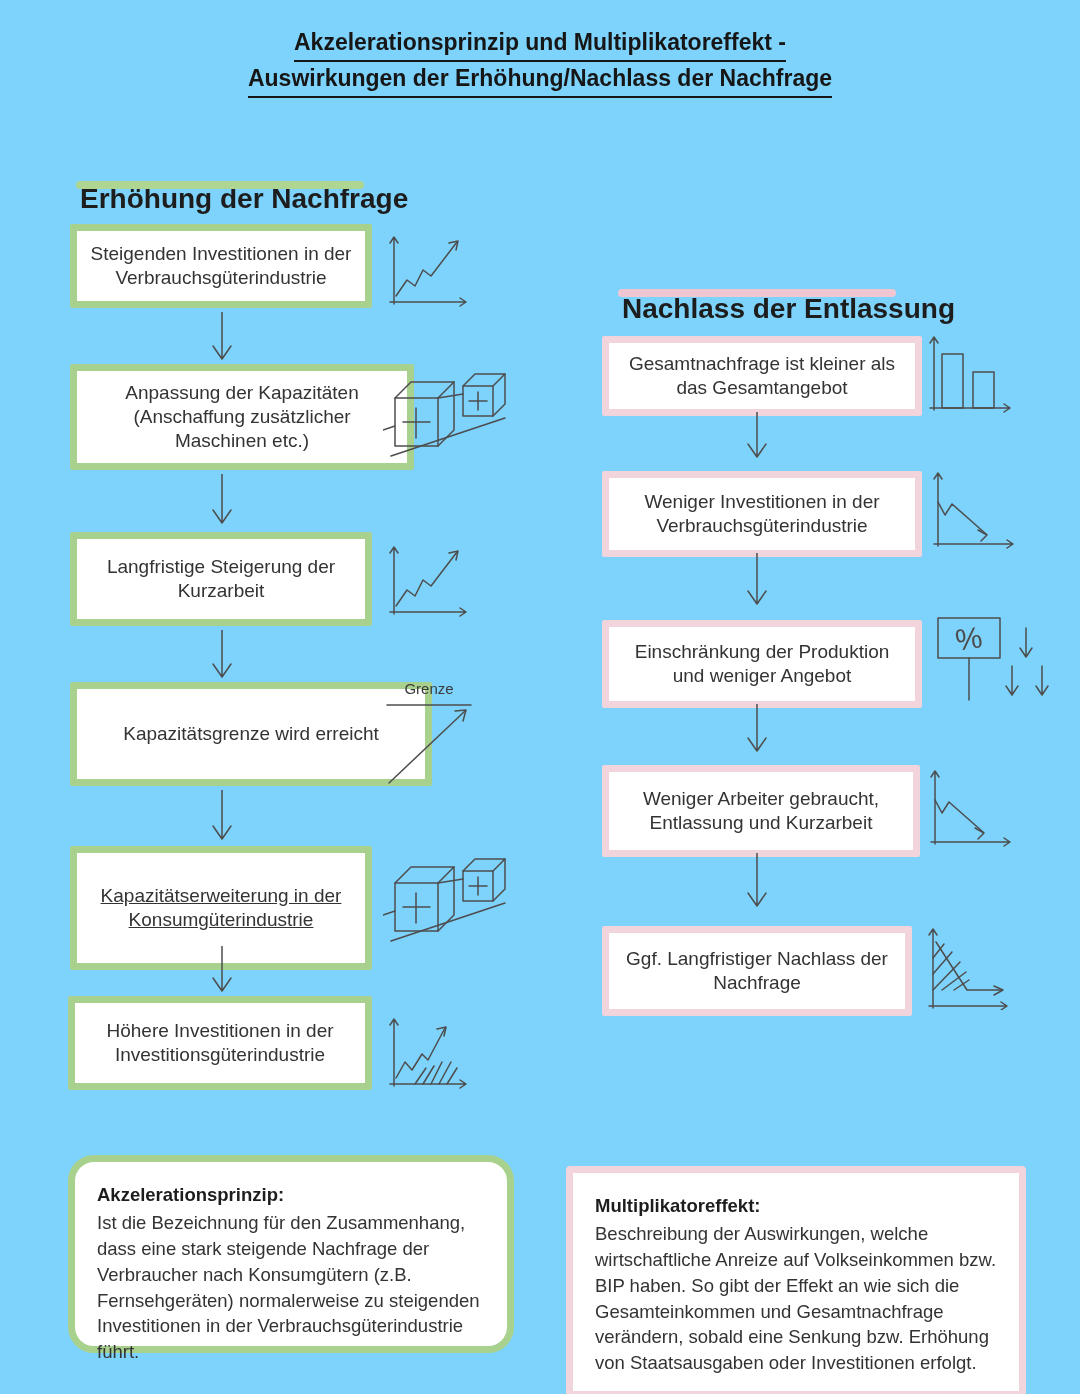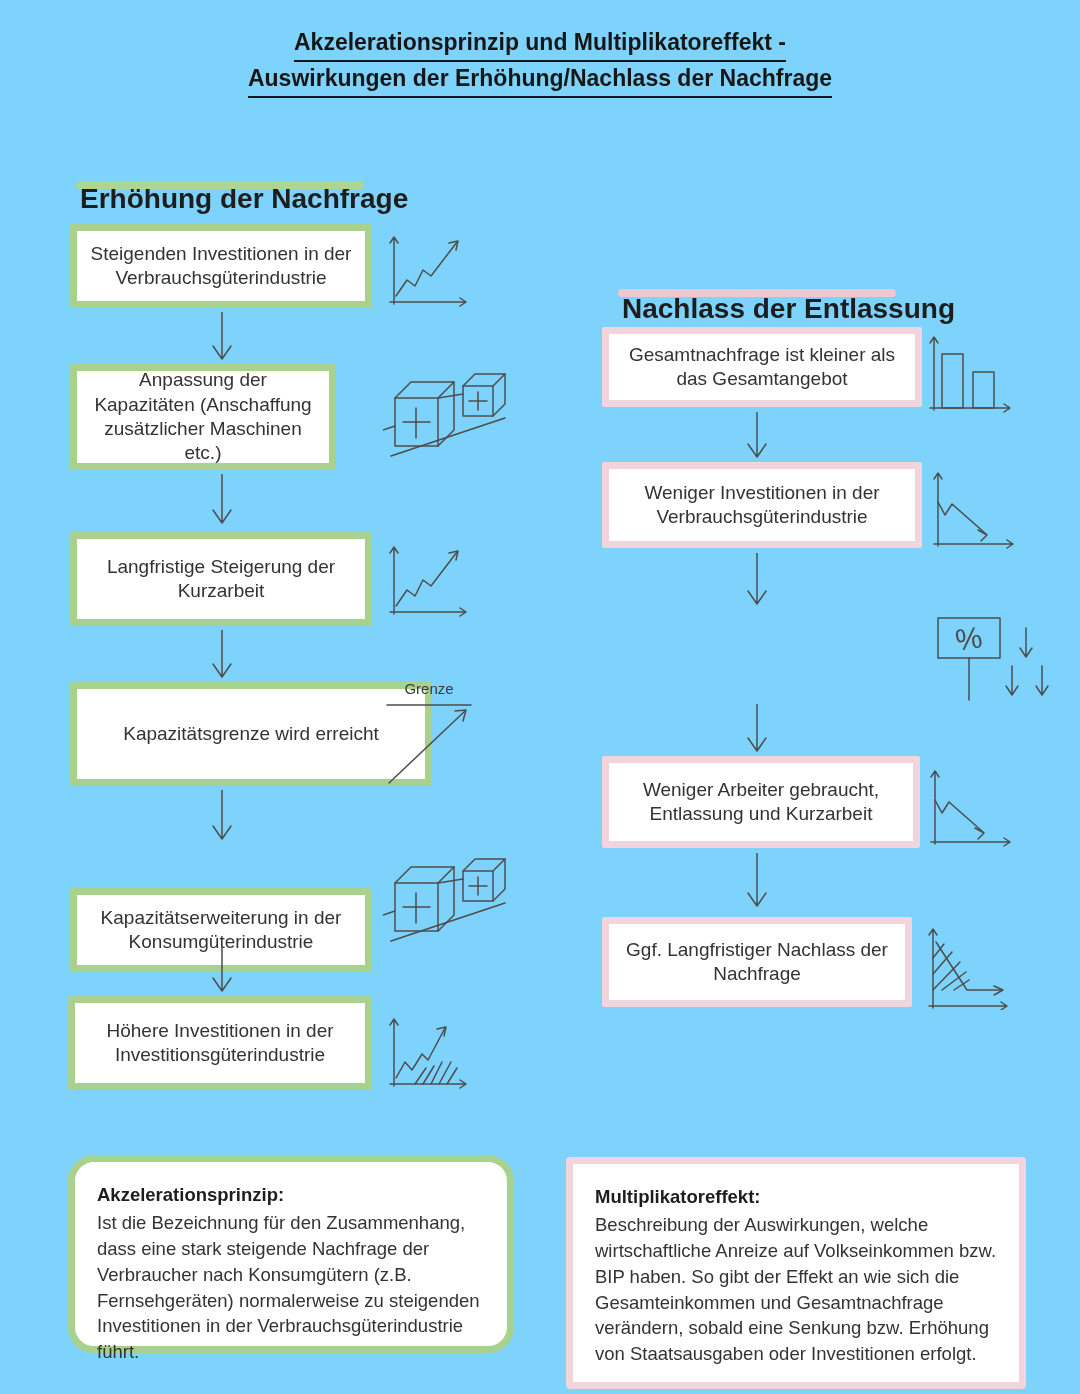--- a/index.html
+++ b/index.html
@@ -16,21 +16,21 @@
   .head-bar{position:absolute;height:8px;border-radius:4px;}
   .bar-green{background:#aed692;}
   .bar-pink{background:#f0c6d2;}
   
   .step{
     position:absolute;box-sizing:border-box;background:#ffffff;
     display:flex;align-items:center;justify-content:center;text-align:center;
     font-size:19px;line-height:1.28;color:#333333;padding:6px 12px;border-radius:2px;
   }
   .step-green{border:7px solid #a9d18e;}
-  .step-pink{border:7px solid #f2d4dc;}
+  .step-pink{border:7px solid #f2d4dc;margin-top:9px;}
   
   .conn,.icon{position:absolute;}
   svg{display:block;}
   .sk{stroke:#4d4d4d;stroke-width:1.5;fill:none;stroke-linecap:round;stroke-linejoin:round;}
   .grenze-label{font-size:15px;color:#3a3a3a;text-align:center;margin-bottom:2px;}
   
   .def{
     position:absolute;box-sizing:border-box;background:#ffffff;border-radius:4px;
     padding:20px 22px;font-size:18.5px;line-height:1.4;color:#333333;
   }
@@ -63,21 +63,21 @@
       <path class="sk" d="M64 15 L73 13 L71 22"></path>
     </svg>
   </div>
 
   <div class="conn" style="left:207px;top:312px;">
     <svg width="30" height="50" viewBox="0 0 30 50">
       <path class="sk" d="M15 0 V46 M6 34 L15 47 M24 34 L15 47"></path>
     </svg>
   </div>
 
-  <div class="step step-green" style="left:70px;top:364px;width:266px;height:106px;">
+  <div class="step step-green" style="left:70px;top:364px;width:344px;height:106px;">
     <span>Anpassung der Kapazitäten (Anschaffung zusätzlicher Maschinen etc.)</span>
   </div>
   <div class="icon" style="left:383px;top:358px;">
     <svg width="125" height="102" viewBox="0 0 125 102">
       <path class="sk" d="M0 72 L12 68"></path>
       <path class="sk" d="M8 98 L122 60"></path>
       <path class="sk" d="M12 40 H55 V88 H12 Z"></path>
       <path class="sk" d="M12 40 L28 24 L71 24 L55 40"></path>
       <path class="sk" d="M71 24 L71 72 L55 88"></path>
       <path class="sk" d="M33 50 V80 M20 64 H47"></path>
@@ -124,21 +124,21 @@
       <path class="sk" d="M72 12 L83 11 L80 22"></path>
     </svg>
   </div>
 
   <div class="conn" style="left:207px;top:790px;">
     <svg width="30" height="52" viewBox="0 0 30 52">
       <path class="sk" d="M15 0 V48 M6 36 L15 49 M24 36 L15 49"></path>
     </svg>
   </div>
 
-  <div class="step step-green" style="left:70px;top:888px;width:302px;height:84px;">
+  <div class="step step-green" style="left:70px;top:846px;width:302px;height:124px;text-decoration:underline;">
     <span>Kapazitätserweiterung in der Konsumgüterindustrie</span>
   </div>
   <div class="icon" style="left:383px;top:843px;">
     <svg width="125" height="102" viewBox="0 0 125 102">
       <path class="sk" d="M0 72 L12 68"></path>
       <path class="sk" d="M8 98 L122 60"></path>
       <path class="sk" d="M12 40 H55 V88 H12 Z"></path>
       <path class="sk" d="M12 40 L28 24 L71 24 L55 40"></path>
       <path class="sk" d="M71 24 L71 72 L55 88"></path>
       <path class="sk" d="M33 50 V80 M20 64 H47"></path>
@@ -198,20 +198,23 @@
       <path class="sk" d="M50 70 L59 75 L53 81"></path>
     </svg>
   </div>
 
   <div class="conn" style="left:742px;top:553px;">
     <svg width="30" height="54" viewBox="0 0 30 54">
       <path class="sk" d="M15 0 V50 M6 38 L15 51 M24 38 L15 51"></path>
     </svg>
   </div>
 
+  <div class="step step-pink" style="left:602px;top:611px;width:320px;height:88px;">
+    <span>Einschränkung der Produktion und weniger Angebot</span>
+  </div>
   <div class="icon" style="left:930px;top:612px;">
     <svg width="128" height="90" viewBox="0 0 128 90">
       <path class="sk" d="M8 6 H70 V46 H8 Z"></path>
       <text x="39" y="37" text-anchor="middle" font-size="30" fill="#4d4d4d" font-family="Liberation Sans, sans-serif" transform="rotate(-8 39 28)">%</text>
       <path class="sk" d="M39 46 V88"></path>
       <path class="sk" d="M96 16 V44 M90 36 L96 45 M102 36 L96 45"></path>
       <path class="sk" d="M82 54 V82 M76 74 L82 83 M88 74 L82 83"></path>
       <path class="sk" d="M112 54 V82 M106 74 L112 83 M118 74 L112 83"></path>
     </svg>
   </div>

